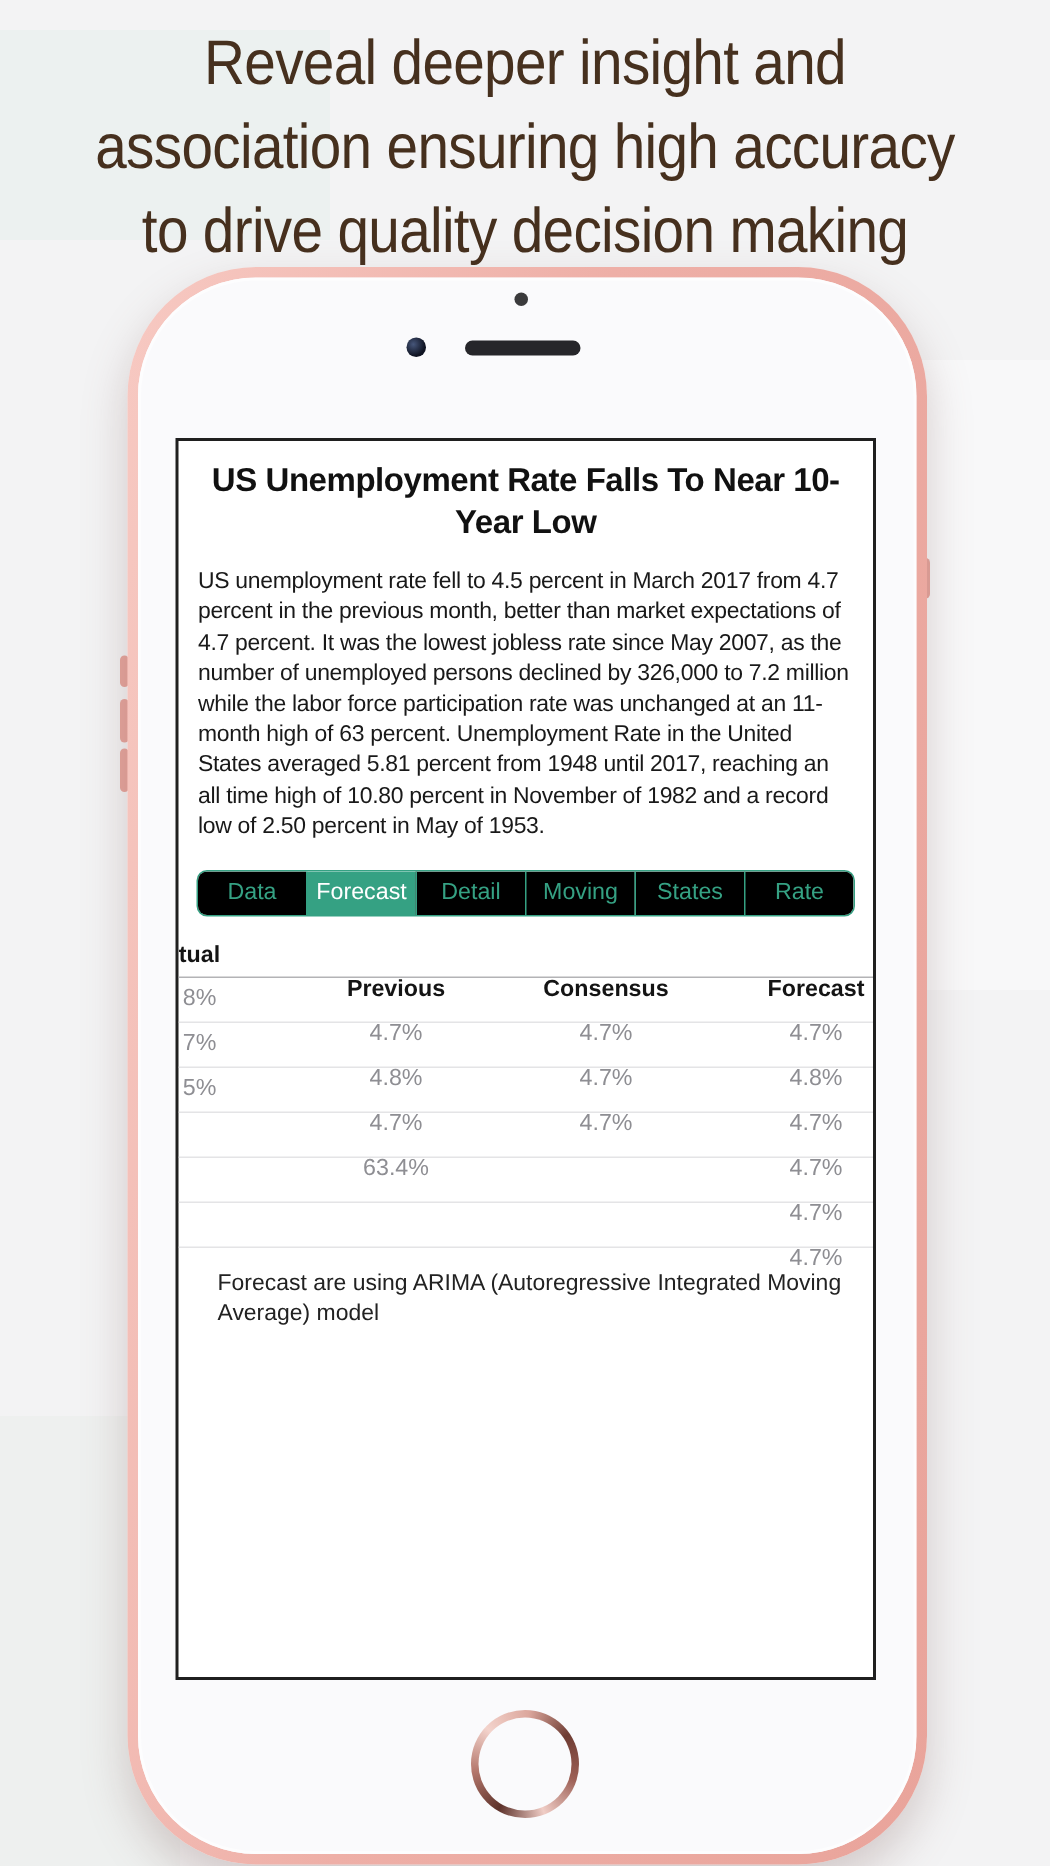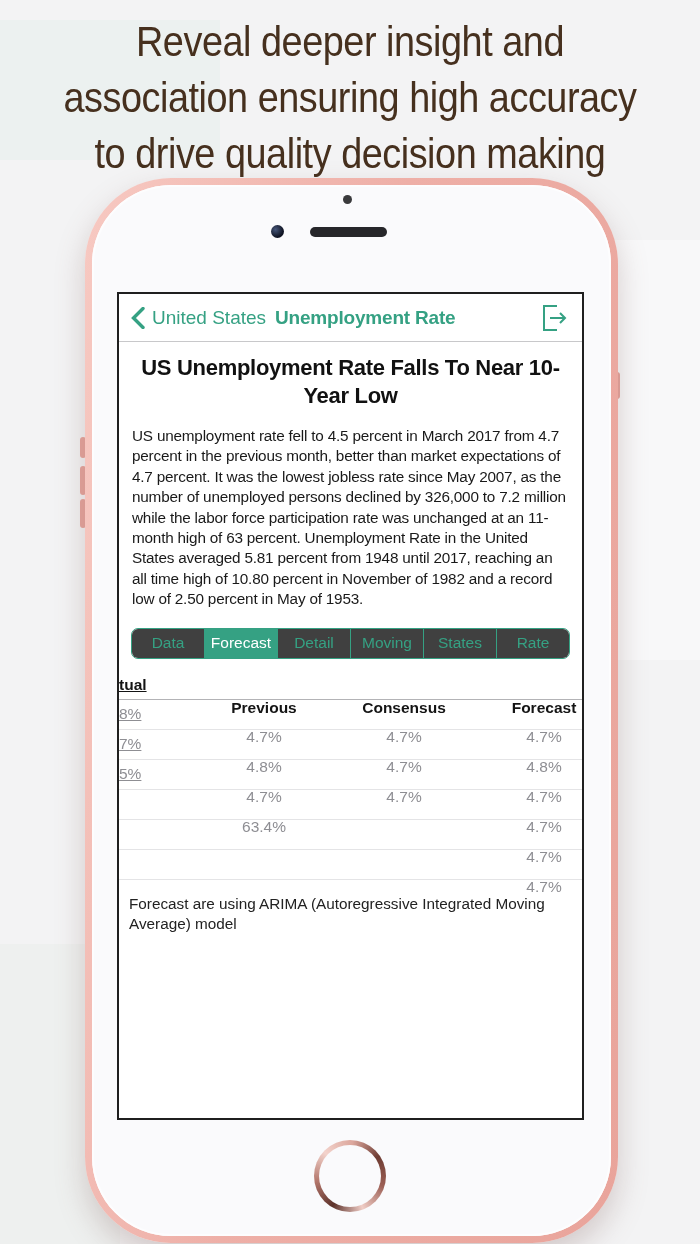--- a/index.html
+++ b/index.html
@@ -77,34 +77,34 @@
     margin-top:16px; font-size:15.3px; line-height:20.4px; color:#191919; letter-spacing:-.2px;
   }
 
   .segmented {
     margin:18px 12px 0 12px; height:31px; display:flex;
     border:1.5px solid #35a183; border-radius:7px; overflow:hidden;
   }
   .seg {
     flex:1; display:flex; align-items:center; justify-content:center;
     font-size:15.5px; color:#35a183; border-left:1px solid #35a183; cursor:pointer;
-    background:#404040;
+    background:#000000;
   }
   .seg:first-child { border-left:none; }
   .seg.selected { background:#35a183; color:#ffffff; }
 
   .tbl { margin-top:13px; }
   .trow { display:flex; align-items:center; height:30px; border-bottom:1px solid #e4e4e6; }
   .trow.thead { height:28px; border-bottom:1px solid #b3b3b6; }
-  .c1 { width:75px; min-width:75px; text-align:left; padding-right:47px;text-decoration:underline; }
+  .c1 { width:75px; min-width:75px; text-align:center; padding-right:47px; }
   .c  { width:140px; min-width:140px; text-align:center;margin-top:45px; }
   .thead .c1, .thead .c { font-size:15.5px; font-weight:700; color:#141414; }
   .trow .val { font-size:15.5px; color:#8e8e93; font-weight:400; }
 
-  .note { padding:14px 13px 0 10px; font-size:15.3px; line-height:20.5px; color:#222; }
+  .note { padding:14px 13px 0 26px; font-size:15.3px; line-height:20.5px; color:#222; }
 </style>
 </head>
 <body>
 
 <div class="bg-tint1"></div>
 <div class="bg-tint2"></div>
 <div class="bg-tint3"></div>
 
 <div class="headline">
   <span class="hl-line">Reveal deeper insight and</span>
@@ -123,37 +123,20 @@
 
 <div class="sensor-dot"></div>
 <div class="camera"></div>
 <div class="speaker"></div>
 <div class="home-btn">
   <div class="home-btn-inner"></div>
 </div>
 
 <div class="screen">
 
-  <div class="navbar">
-    <div class="nav-back">
-      <svg class="chevron-icon" viewBox="0 0 14 22">
-        <polyline points="12,1.5 2.5,11 12,20.5" fill="none" stroke="#35a183" stroke-width="3.4" stroke-linecap="round" stroke-linejoin="miter"></polyline>
-      </svg>
-      <span class="nav-back-label">United States</span>
-    </div>
-    <span class="nav-title">Unemployment Rate</span>
-    <div class="nav-spacer"></div>
-    <div class="export-btn">
-      <svg width="32" height="30" viewBox="0 0 32 30">
-        <path d="M20 3 H7 V27 H20" fill="none" stroke="#35a183" stroke-width="2"></path>
-        <line x1="13" y1="15" x2="28" y2="15" stroke="#35a183" stroke-width="2"></line>
-        <polyline points="23,10 28,15 23,20" fill="none" stroke="#35a183" stroke-width="2"></polyline>
-      </svg>
-    </div>
-  </div>
 
   <div class="article">
     <div class="article-title">US Unemployment Rate Falls To Near 10-Year Low</div>
     <div class="article-body">US unemployment rate fell to 4.5 percent in March 2017 from 4.7 percent in the previous month, better than market expectations of 4.7 percent. It was the lowest jobless rate since May 2007, as the number of unemployed persons declined by 326,000 to 7.2 million while the labor force participation rate was unchanged at an 11-month high of 63 percent. Unemployment Rate in the United States averaged 5.81 percent from 1948 until 2017, reaching an all time high of 10.80 percent in November of 1982 and a record low of 2.50 percent in May of 1953.</div>
   </div>
 
   <div class="segmented">
     <div class="seg">Data</div>
     <div class="seg selected">Forecast</div>
     <div class="seg">Detail</div>

